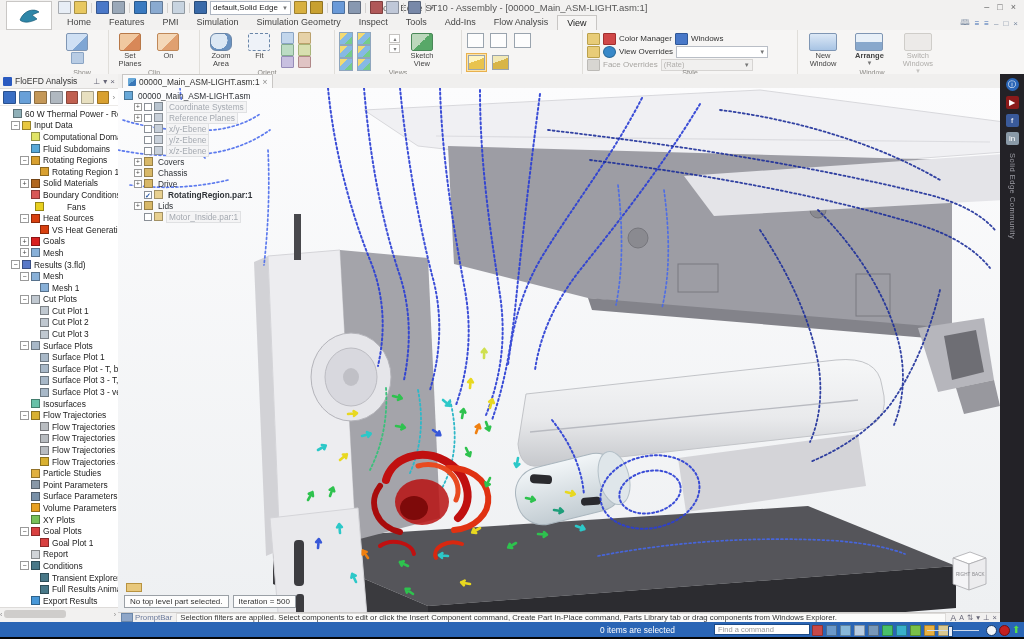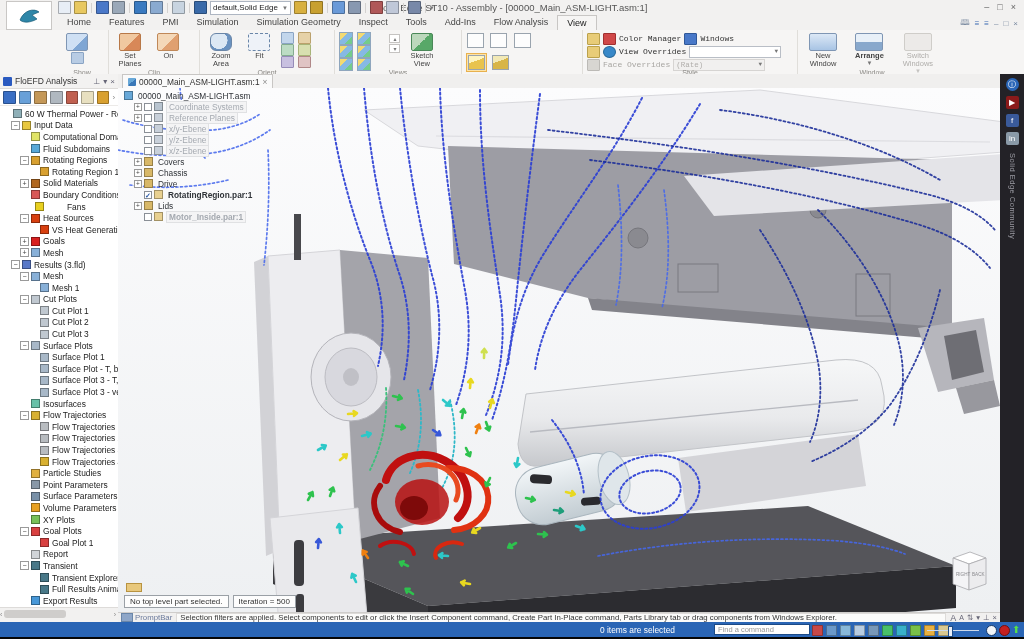--- a/index.html
+++ b/index.html
@@ -30,21 +30,21 @@
   .glabel{position:absolute;bottom:0px;left:0;right:0;text-align:center;font-size:7px;color:#8a8884;}
   .bigbtn{display:inline-flex;flex-direction:column;align-items:center;width:34px;vertical-align:top;font-size:7.5px;color:#444;line-height:1.05;text-align:center;}
   .bigico{width:20px;height:16px;margin:1px 0 1px;border-radius:2px;}
   .mini{width:11px;height:10px;border-radius:1px;display:inline-block;}
   .cubeico{width:12px;height:11px;display:inline-block;border:1px solid #8fa6bd;
      background:linear-gradient(135deg,#f3da72 34%,#86b9e4 34% 67%,#74cc8c 67%);}
   .vstyle{width:15px;height:13px;display:inline-block;border:1px solid #9aa4ae;background:#fdfdfd;margin:1px;}
   .vstyle.shade{background:linear-gradient(160deg,#fdf4c2 40%,#e8c34e 40%);}
   .vstyle.shade2{background:linear-gradient(160deg,#f2e9b6 40%,#d8b548 40%);}
   .selwrap{background:#fde3a7;border:1px solid #e8b14e;display:inline-block;line-height:0;}
-  .stylerow{display:flex;align-items:center;gap:3px;font-size:8px;height:13px;color:#333;font-family:Liberation Mono, monospace;}
+  .stylerow{display:flex;align-items:center;gap:3px;font-size:8px;height:13px;color:#333;}
   .stylerow .dis{color:#a8a6a2;}
   .combo{border:1px solid #b9bec6;background:#fff;height:10px;min-width:86px;font-size:7.5px;color:#666;
          display:inline-flex;align-items:center;justify-content:space-between;padding:0 2px;}
   .combo.dis{background:#f1f0ef;color:#b0aeab;border-color:#d6d4d2;}
   .caret{font-size:6px;color:#777;}
   
   #leftpanel{left:0;top:74px;width:118px;height:546px;background:#fff;border-right:1px solid #b8b6b4;overflow:hidden;}
   #lp-head{height:14px;background:#f3f2f1;border-bottom:1px solid #dddbd9;display:flex;align-items:center;padding:0 3px;gap:3px;}
   #lp-title{font-size:8.5px;color:#333;flex:1;white-space:nowrap;overflow:hidden;}
   #lp-tools{height:16px;display:flex;align-items:center;gap:3px;padding:0 3px;border-bottom:1px solid #eceae8;}
@@ -491,21 +491,21 @@
           <span>Goal Plot 1</span>
         </div>
         <div class="trow" style="padding-left: 20px;">
           <span class="tspace"></span>
           <span class="tico" style="background: rgb(208, 212, 216);"></span>
           <span>Report</span>
         </div>
         <div class="trow" style="padding-left: 20px;">
           <span class="texp">−</span>
           <span class="tico" style="background: rgb(72, 120, 136);"></span>
-          <span>Transient</span>
+          <span>Conditions</span>
         </div>
         <div class="trow" style="padding-left: 29px;">
           <span class="tspace"></span>
           <span class="tico" style="background: rgb(72, 120, 136);"></span>
           <span>Transient Explorer</span>
         </div>
         <div class="trow" style="padding-left: 29px;">
           <span class="tspace"></span>
           <span class="tico" style="background: rgb(72, 120, 136);"></span>
           <span>Full Results Animation</span>
@@ -751,21 +751,21 @@
         <div class="pfrow" style="padding-left: 20px; font-weight: bold;">
           <span class="pfcb">✓</span>
           <span class="pfico" style="background: rgb(232, 208, 144);"></span>
           <span class="pflabel">RotatingRegion.par:1</span>
         </div>
         <div class="pfrow" style="padding-left: 10px;">
           <span class="pfexp">+</span>
           <span class="pfico" style="background: rgb(216, 184, 104);"></span>
           <span class="pflabel">Lids</span>
         </div>
-        <div class="pfrow" style="padding-left: 20px; font-weight: bold;">
+        <div class="pfrow" style="padding-left: 20px;">
           <span class="pfcb"></span>
           <span class="pfico" style="background: rgb(232, 208, 144);"></span>
           <span class="pflabel gray">Motor_Inside.par:1</span>
         </div>
       </div>
 
     
     <div id="ov-tab"></div>
     <div id="ov-boxes">
       <span class="ovbox">No top level part selected.</span>

